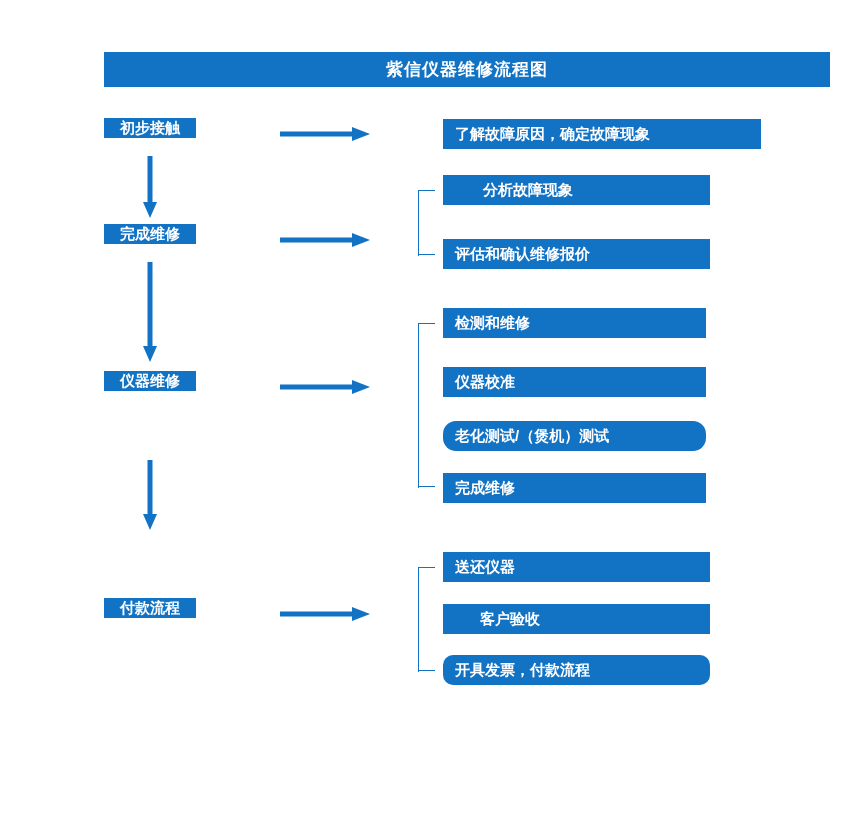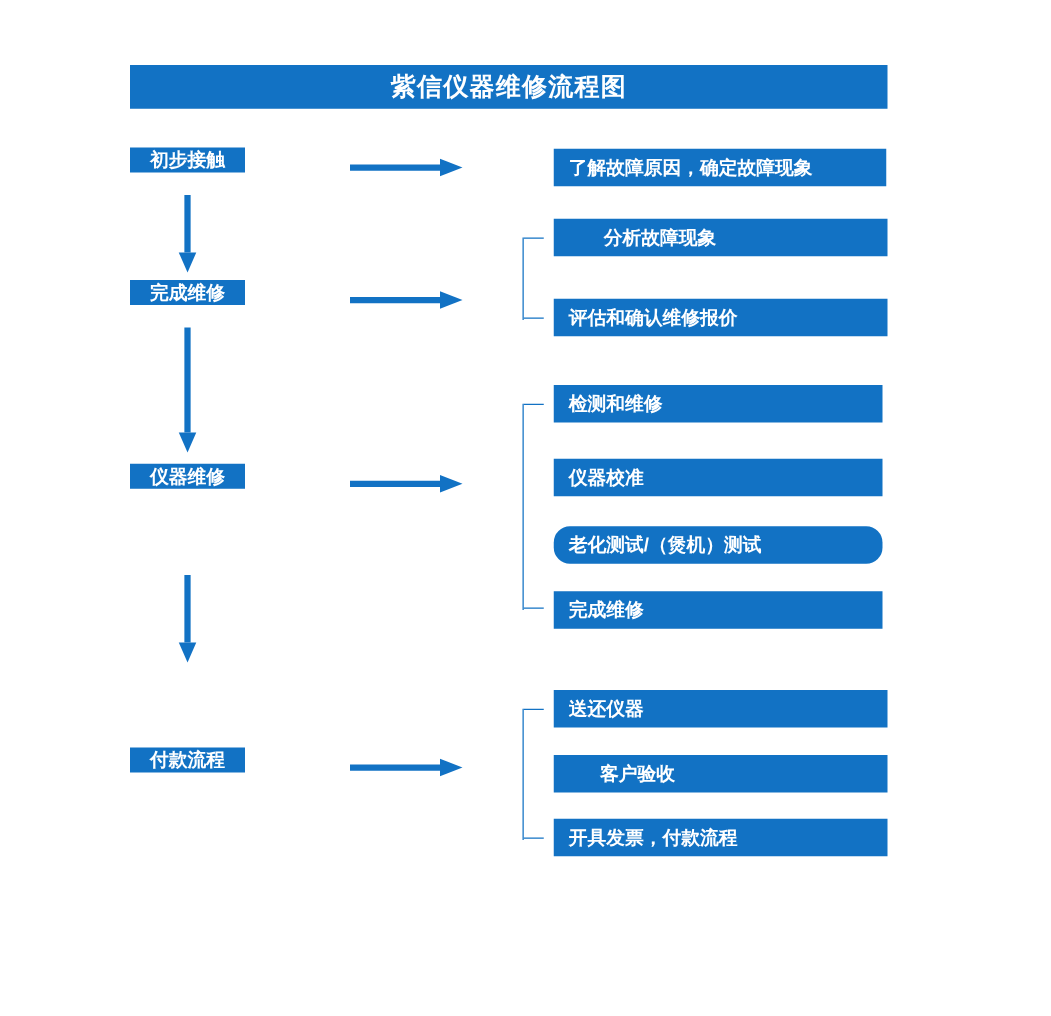--- a/index.html
+++ b/index.html
@@ -26,24 +26,24 @@
     background: #1272c4;
     color: #ffffff;
     font-weight: bold;
     display: flex;
     align-items: center;
     box-sizing: border-box;
   }
   .title-box {
     left: 104px;
     top: 52px;
-    width: 606px;
+    width: 726px;
     height: 35px;
     justify-content: center;
-    font-size: 20px;
+    font-size: 17px;
     letter-spacing: 1px;
   }
   .stage-box {
     width: 92px;
     height: 20px;
     justify-content: center;
     font-size: 15px;
   }
   .detail-box {
     height: 30px;
@@ -82,21 +82,21 @@
 
   <div class="box stage-box" style="left:104px; top:118px;">初步接触</div>
 
   <div class="arrow-h" style="left:280px; top:124px; width:90px;">
     <svg width="90" height="20" viewBox="0 0 90 20">
       <line x1="0" y1="10" x2="72" y2="10" stroke="#1272c4" stroke-width="5"></line>
       <polygon points="72,3 90,10 72,17" fill="#1272c4"></polygon>
     </svg>
   </div>
 
-  <div class="box detail-box" style="left:443px; top:119px; width:266px;">了解故障原因，确定故障现象</div>
+  <div class="box detail-box" style="left:443px; top:119px; width:318px;">了解故障原因，确定故障现象</div>
 
   <div class="arrow-v" style="left:140px; top:156px; height:62px;">
     <svg width="20" height="62" viewBox="0 0 20 62">
       <line x1="10" y1="0" x2="10" y2="46" stroke="#1272c4" stroke-width="5"></line>
       <polygon points="3,46 17,46 10,62" fill="#1272c4"></polygon>
     </svg>
   </div>
 
   <div class="box stage-box" style="left:104px; top:224px;">完成维修</div>
 
@@ -157,15 +157,15 @@
     </svg>
   </div>
 
   <div class="bracket" style="left:418px; top:567px; height:105px;">
     <span class="tick" style="top:0;"></span>
     <span class="tick" style="top:103px;"></span>
   </div>
 
   <div class="box detail-box" style="left:443px; top:552px; width:267px;">送还仪器</div>
   <div class="box detail-box" style="left:443px; top:604px; width:267px;padding-left:37px;">客户验收</div>
-  <div class="box detail-box" style="left:443px; top:655px; width:267px;">开具发票，付款流程</div>
+  <div class="box detail-box" style="left:443px; top:655px; width:267px;border-radius:10px;">开具发票，付款流程</div>
 
 </div>
 
 </body></html>

